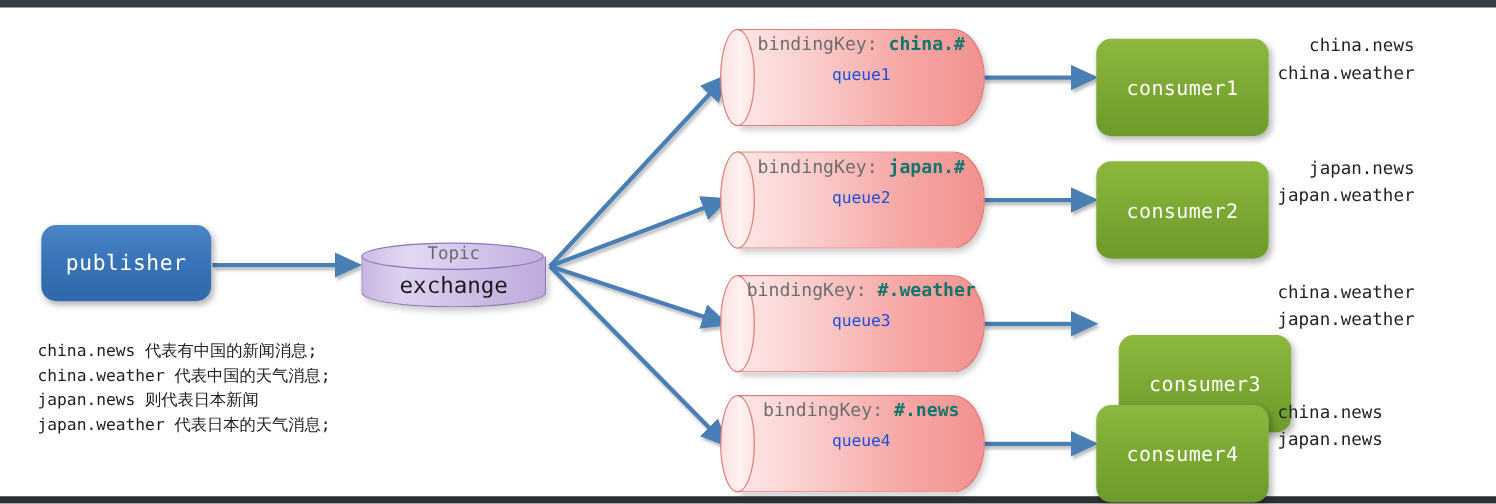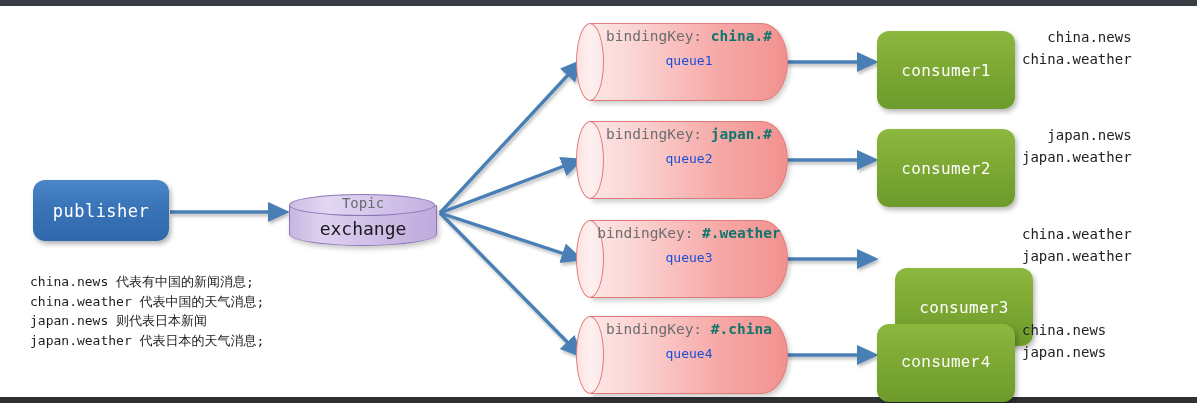--- a/index.html
+++ b/index.html
@@ -256,21 +256,21 @@
       <b>#.weather</b>
     </div>
     <div class="q-name">queue3</div>
   </div>
 
   <div class="queue-cyl" style="left:576px; top:316px;">
     <div class="q-body"></div>
     <div class="q-cap"></div>
     <div class="q-key">
       <span>bindingKey:</span>
-      <b>#.china</b>
+      <b>#.news</b>
     </div>
     <div class="q-name">queue4</div>
   </div>
 
   <div class="consumer-box" style="left:877px; top:31px;">
     <span>consumer1</span>
   </div>
   <div class="rk-list" style="left:1022px; top:26px;">
     <div>china.news</div>
     <div>china.weather</div>
@@ -285,21 +285,21 @@
   </div>
 
   <div class="consumer-box" style="left:895px; top:228px;margin-top:40px;">
     <span>consumer3</span>
   </div>
   <div class="rk-list" style="left:1022px; top:223px;">
     <div>china.weather</div>
     <div>japan.weather</div>
   </div>
 
-  <div class="consumer-box" style="left:877px; top:324px;font-family:Liberation Mono, monospace;">
+  <div class="consumer-box" style="left:877px; top:324px;">
     <span>consumer4</span>
   </div>
   <div class="rk-list" style="left:1022px; top:319px;">
     <div>china.news</div>
     <div>japan.news</div>
   </div>
 
   <div class="legend">
     <div>china.news 代表有中国的新闻消息;</div>
     <div>china.weather 代表中国的天气消息;</div>

